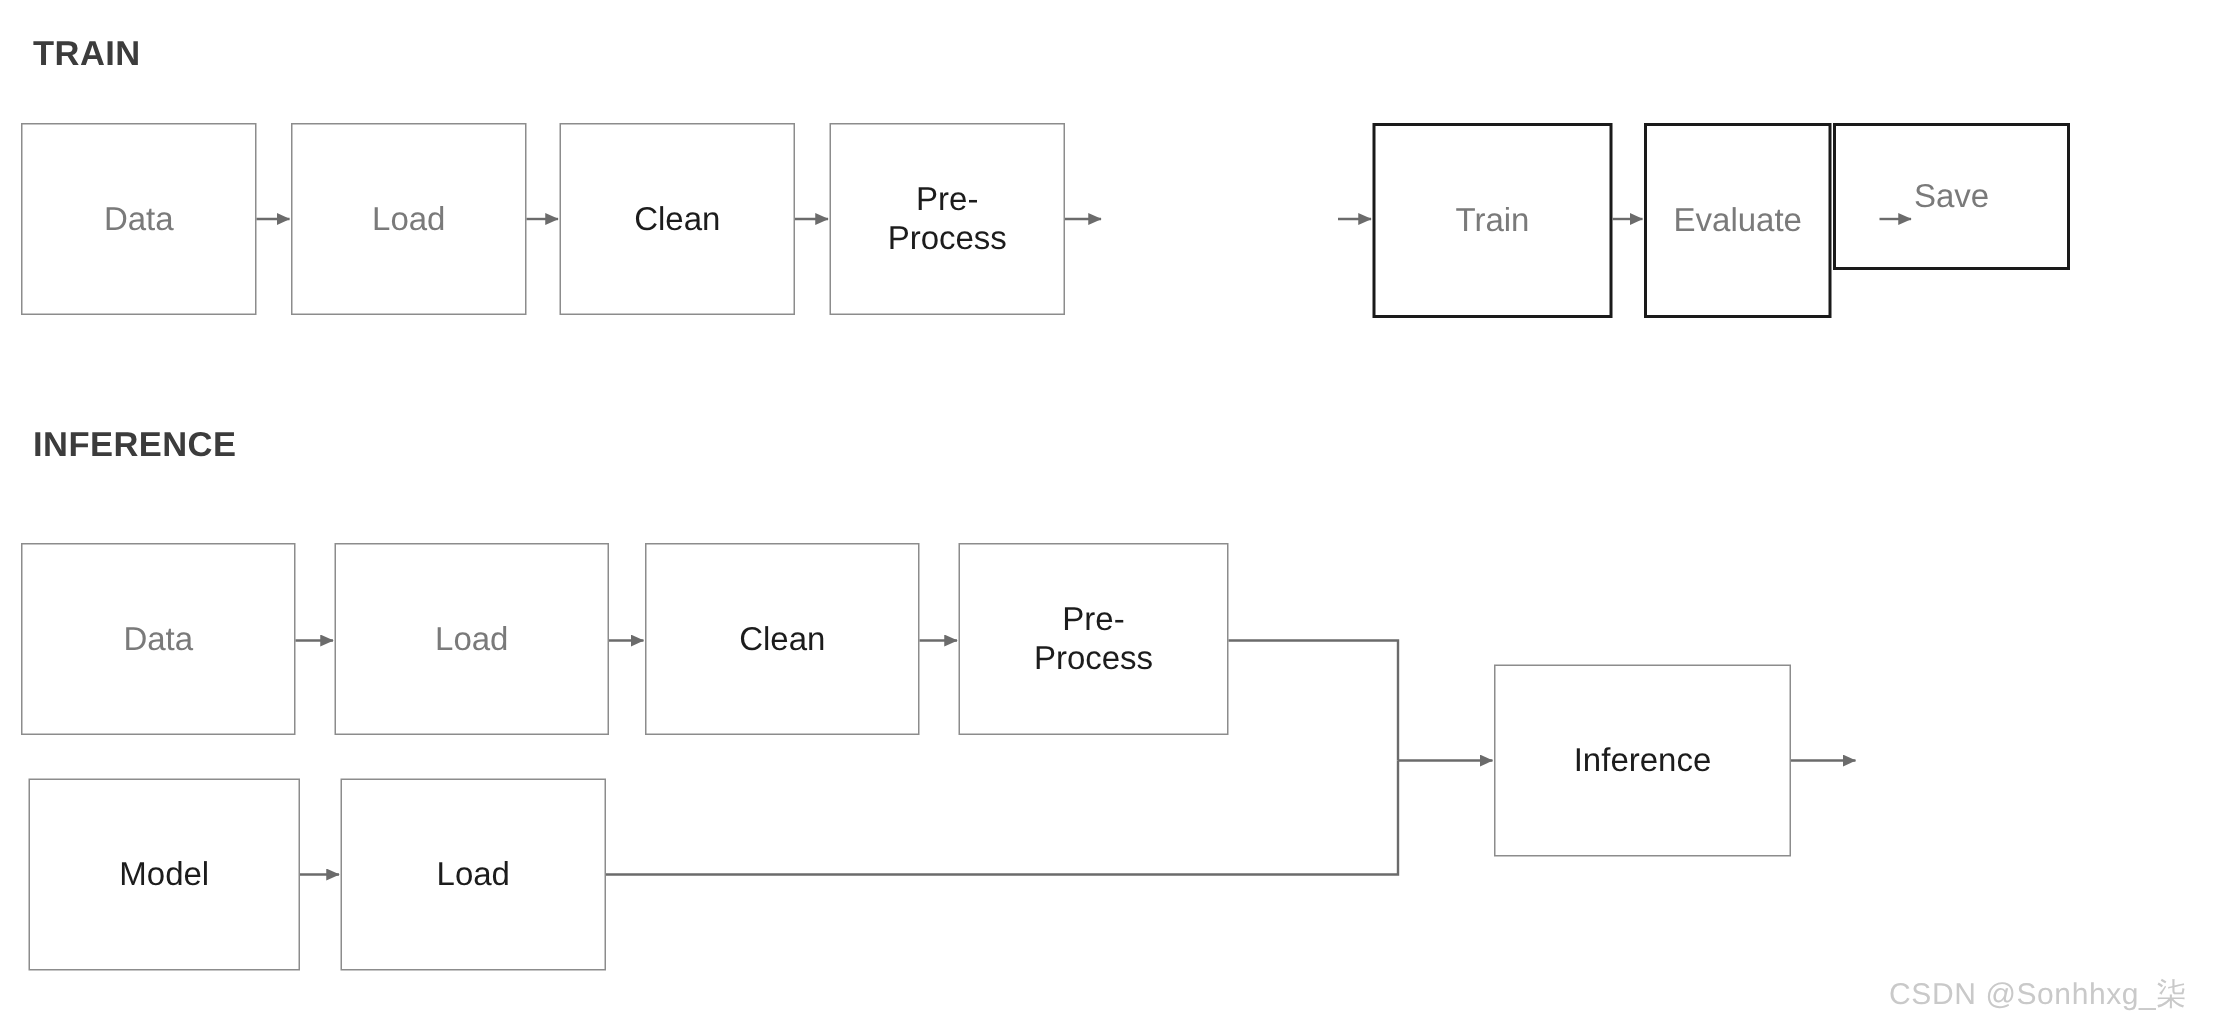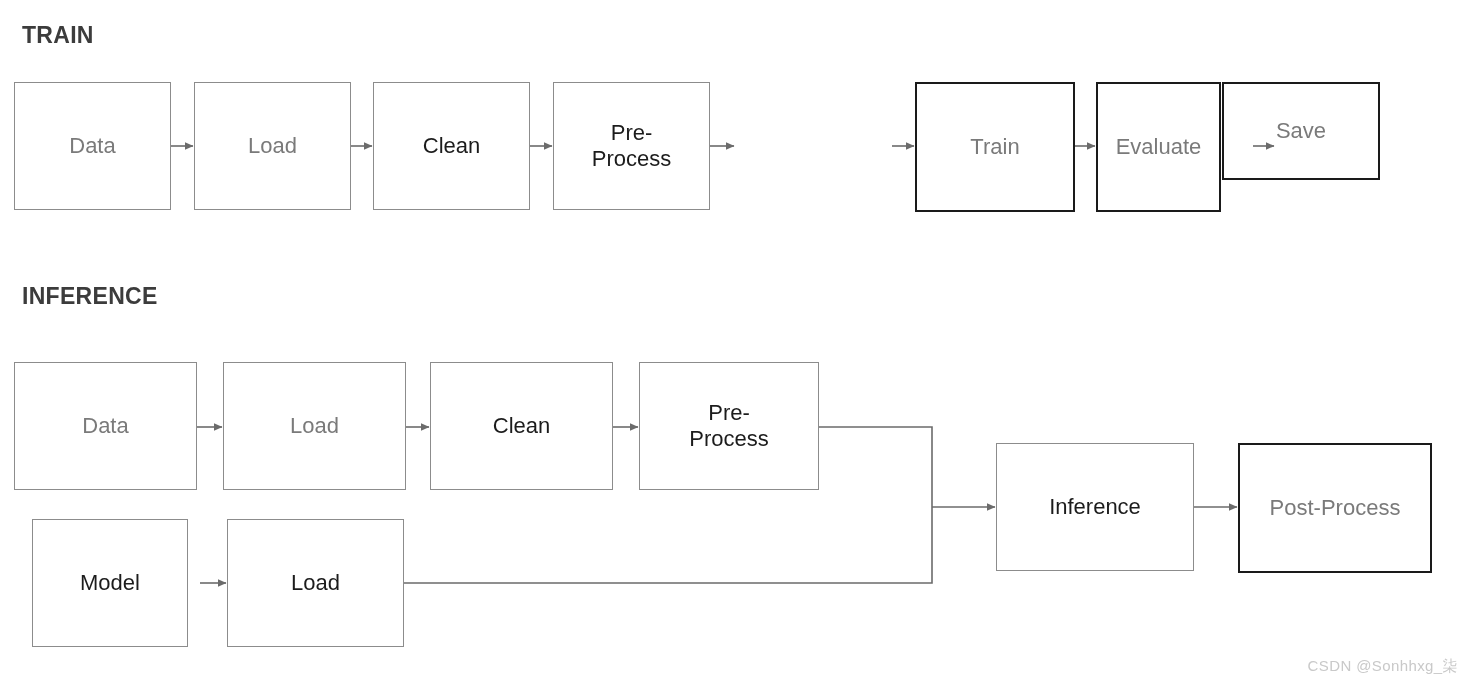--- a/index.html
+++ b/index.html
@@ -58,21 +58,21 @@
     left: 0; top: 0;
     width: 1476px;
     height: 690px;
     pointer-events: none;
   }
 
   .watermark {
     position: absolute;
     right: 18px;
     bottom: 14px;
-    font-size: 15px;
+    font-size: 20px;
     color: #c9c9c9;
     white-space: nowrap;
     letter-spacing: 0.4px;
   }
 </style>
 </head>
 <body>
 
 <div class="canvas">
 
@@ -88,25 +88,24 @@
   <div class="node bd-dark tx-grey" style="left:1222px;top:82px; width:158px; height:98px;">Save</div>
 
   <div class="section-title" style="left:22px; top:283px;">INFERENCE</div>
 
   <div class="node bd-light tx-grey" style="left:14px;  top:362px; width:183px; height:128px;">Data</div>
   <div class="node bd-light tx-grey" style="left:223px; top:362px; width:183px; height:128px;">Load</div>
   <div class="node bd-light tx-dark" style="left:430px; top:362px; width:183px; height:128px;">Clean</div>
   <div class="node bd-light tx-dark" style="left:639px; top:362px; width:180px; height:128px;">Pre-
 Process</div>
 
-  <div class="node bd-light tx-dark" style="left:32px;  top:519px; width:156px; height:128px;">Model</div>
+  <div class="node bd-light tx-dark" style="left:19px;  top:519px; width:181px; height:128px;">Model</div>
   <div class="node bd-light tx-dark" style="left:227px; top:519px; width:177px; height:128px;">Load</div>
 
   <div class="node bd-light tx-dark" style="left:996px; top:443px; width:198px; height:128px;">Inference</div>
-  <div class="node bd-dark tx-grey" style="left:1238px;top:443px; width:194px; height:130px;">Post-Process</div>
 
   <svg class="arrows" width="1476" height="690" viewBox="0 0 1476 690">
     <defs>
       <marker id="ah" markerWidth="9" markerHeight="8" refX="8.5" refY="4" orient="auto" markerUnits="userSpaceOnUse">
         <path d="M0,0 L9,4 L0,8 z" fill="#6b6b6b"></path>
       </marker>
     </defs>
     <g stroke="#6b6b6b" stroke-width="1.6" fill="none" marker-end="url(#ah)">
 
       <line x1="171" y1="146" x2="193" y2="146"></line>

